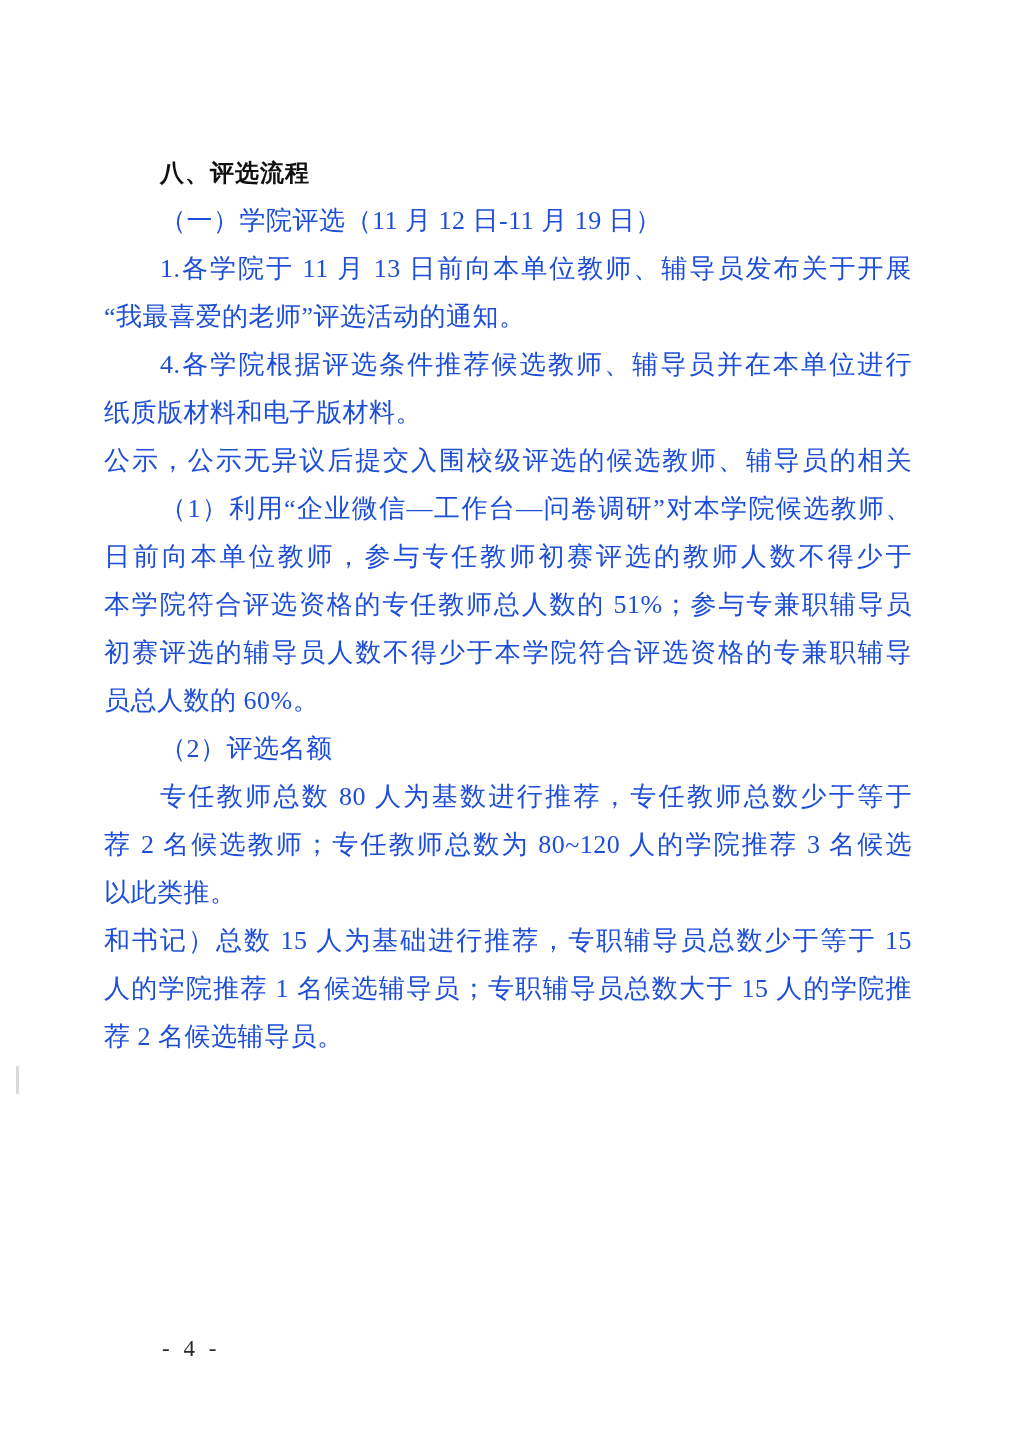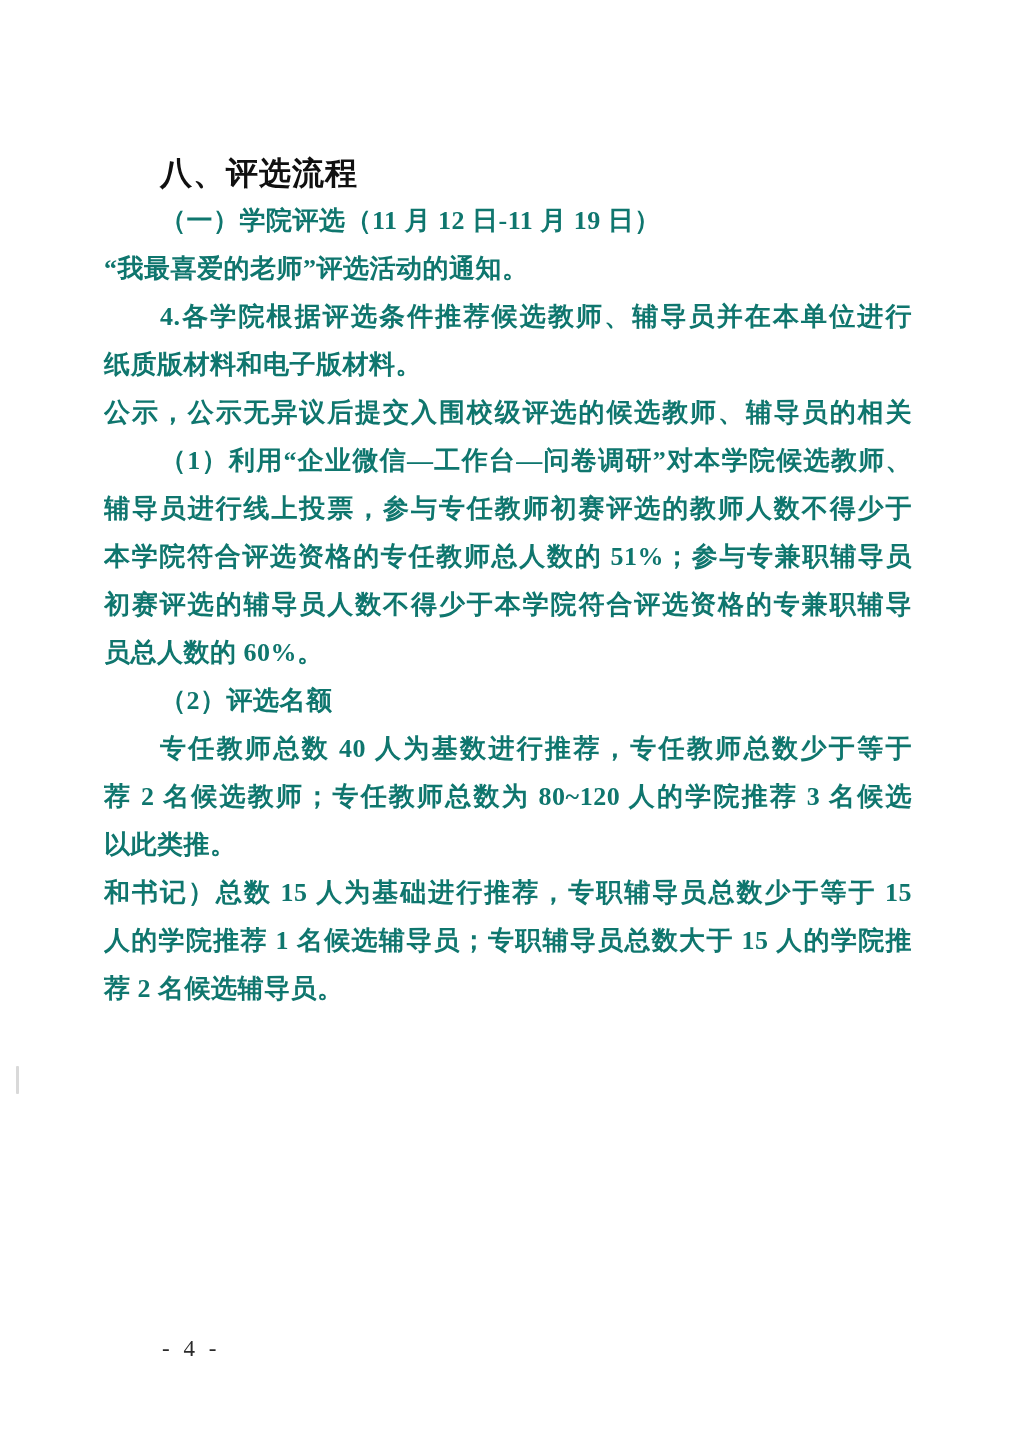--- a/index.html
+++ b/index.html
@@ -23,39 +23,38 @@
   .content {
     position: absolute;
     left: 104px;
     top: 149px;
     width: 808px;
   }
   .line {
     height: 48px;
     line-height: 48px;
     font-size: 26px;
-    color: #0f766e;
+    color: #1d4ed8;
     letter-spacing: 0.5px;
     white-space: nowrap;
     font-family: "Liberation Serif", "DejaVu Serif", serif;
-    font-weight: bold;
   }
   .line.justify {
     white-space: normal;
     text-align: justify;
     text-align-last: justify;
     overflow: hidden;
   }
   .line.indent {
     padding-left: 56px;
   }
   .line.heading {
     font-family: "Liberation Sans", "DejaVu Sans", sans-serif;
     font-weight: bold;
-    font-size: 32px;
+    font-size: 24px;
     color: #101010;
     letter-spacing: 1px;
   }
   .page-number {
     position: absolute;
     left: 162px;
     top: 1332px;
     font-size: 23px;
     line-height: 34px;
     color: #2a2a2a;
@@ -72,31 +71,32 @@
     border-radius: 1px;
   }
 </style>
 </head>
 <body>
 
 <div class="page">
   <div class="content">
     <div class="line heading indent">八、评选流程</div>
     <div class="line indent">（一）学院评选（11 月 12 日-11 月 19 日）</div>
+    <div class="line indent justify">1.各学院于 11 月 13 日前向本单位教师、辅导员发布关于开展</div>
     <div class="line">“我最喜爱的老师”评选活动的通知。</div>
     <div class="line indent justify">4.各学院根据评选条件推荐候选教师、辅导员并在本单位进行</div>
     <div class="line">纸质版材料和电子版材料。</div>
     <div class="line justify">公示，公示无异议后提交入围校级评选的候选教师、辅导员的相关</div>
     <div class="line indent justify">（1）利用“企业微信—工作台—问卷调研”对本学院候选教师、</div>
-    <div class="line justify">辅导员进行线上投票，参与专任教师初赛评选的教师人数不得少于</div>
+    <div class="line justify">日前向本单位教师，参与专任教师初赛评选的教师人数不得少于</div>
     <div class="line justify">本学院符合评选资格的专任教师总人数的 51%；参与专兼职辅导员</div>
     <div class="line justify">初赛评选的辅导员人数不得少于本学院符合评选资格的专兼职辅导</div>
     <div class="line">员总人数的 60%。</div>
     <div class="line indent">（2）评选名额</div>
-    <div class="line indent justify">专任教师总数 40 人为基数进行推荐，专任教师总数少于等于</div>
+    <div class="line indent justify">专任教师总数 80 人为基数进行推荐，专任教师总数少于等于</div>
     <div class="line justify">荐 2 名候选教师；专任教师总数为 80~120 人的学院推荐 3 名候选人；</div>
     <div class="line">以此类推。</div>
     <div class="line justify">和书记）总数 15 人为基础进行推荐，专职辅导员总数少于等于 15</div>
     <div class="line justify">人的学院推荐 1 名候选辅导员；专职辅导员总数大于 15 人的学院推</div>
     <div class="line">荐 2 名候选辅导员。</div>
   </div>
 
   <div class="page-number">- 4 -</div>
 
   <div class="scan-artifact"></div>

